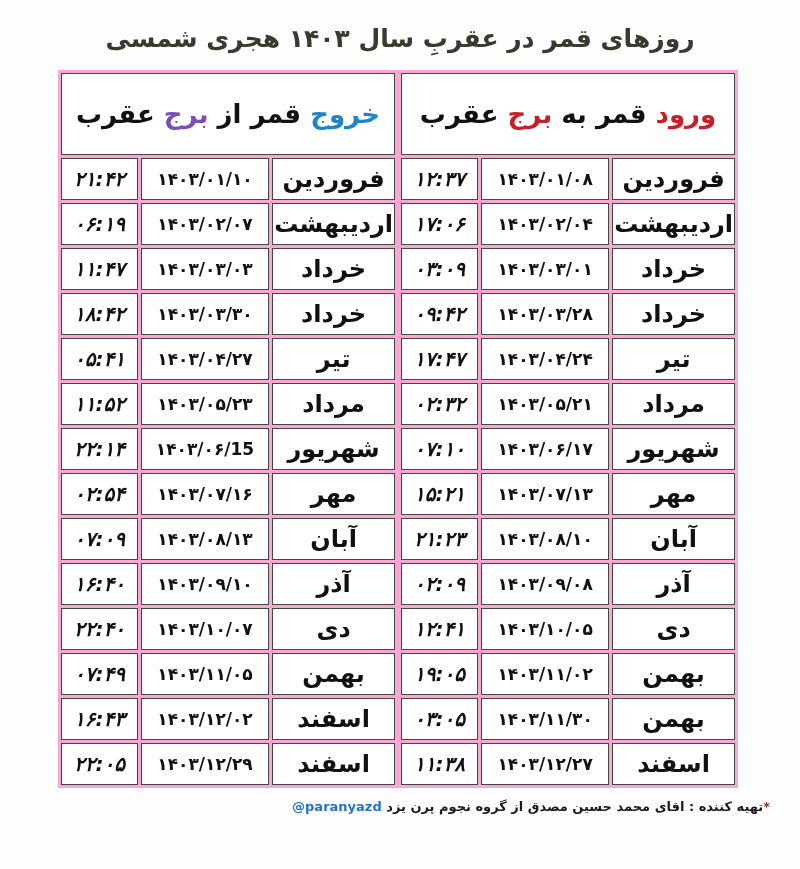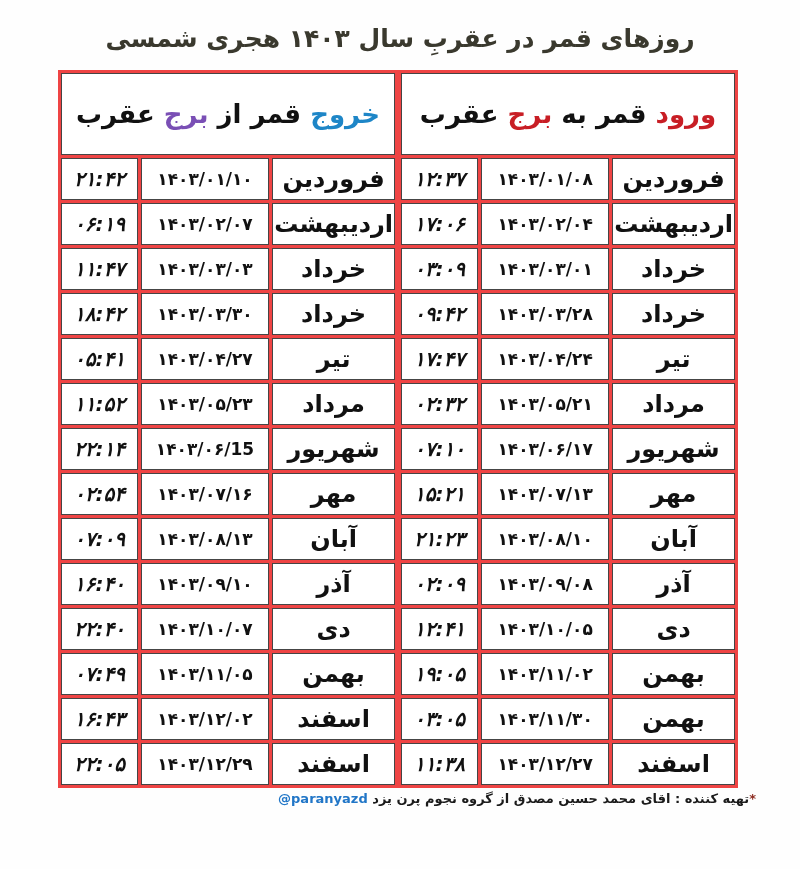--- a/index.html
+++ b/index.html
@@ -30,21 +30,21 @@
     display:flex;
     justify-content:space-between;
     align-items:flex-start;
     margin-top:17px;
     padding:0 62px 0 58px;
     direction:rtl;
   }
   table.moon-table{
     border-collapse:separate;
     border-spacing:3px;
-    background:#ef4444;
+    background:#f9a8d4;
   }
   table.moon-table th,
   table.moon-table td{
     border:1px solid #454545;
     background:#ffffff;
     text-align:center;
     vertical-align:middle;
   }
   th.table-title{
     height:80px;
@@ -52,22 +52,22 @@
     font-weight:bold;
     padding:0 6px;
     white-space:nowrap;
   }
   table.moon-table td{height:38px;font-weight:bold;color:#111;}
   td.month{width:102px;font-size:24px;}
   td.date{width:128px;font-size:17px;direction:ltr;}
   td.time{width:76px;font-size:20px;direction:ltr;letter-spacing:0.5px;font-style:italic;}
 
   .footer{
-    margin-top:3px;
-    padding-right:44px;
+    margin-top:11px;
+    padding-right:30px;
     text-align:right;
     font-size:13px;
     font-weight:bold;
     color:#1b1b1b;
     direction:rtl;
     white-space:nowrap;
   }
   .footer .asterisk{color:#8e2d22;font-size:13px;}
   .footer .handle{color:#2176c7;direction:ltr;unicode-bidi:embed;}
 </style>

